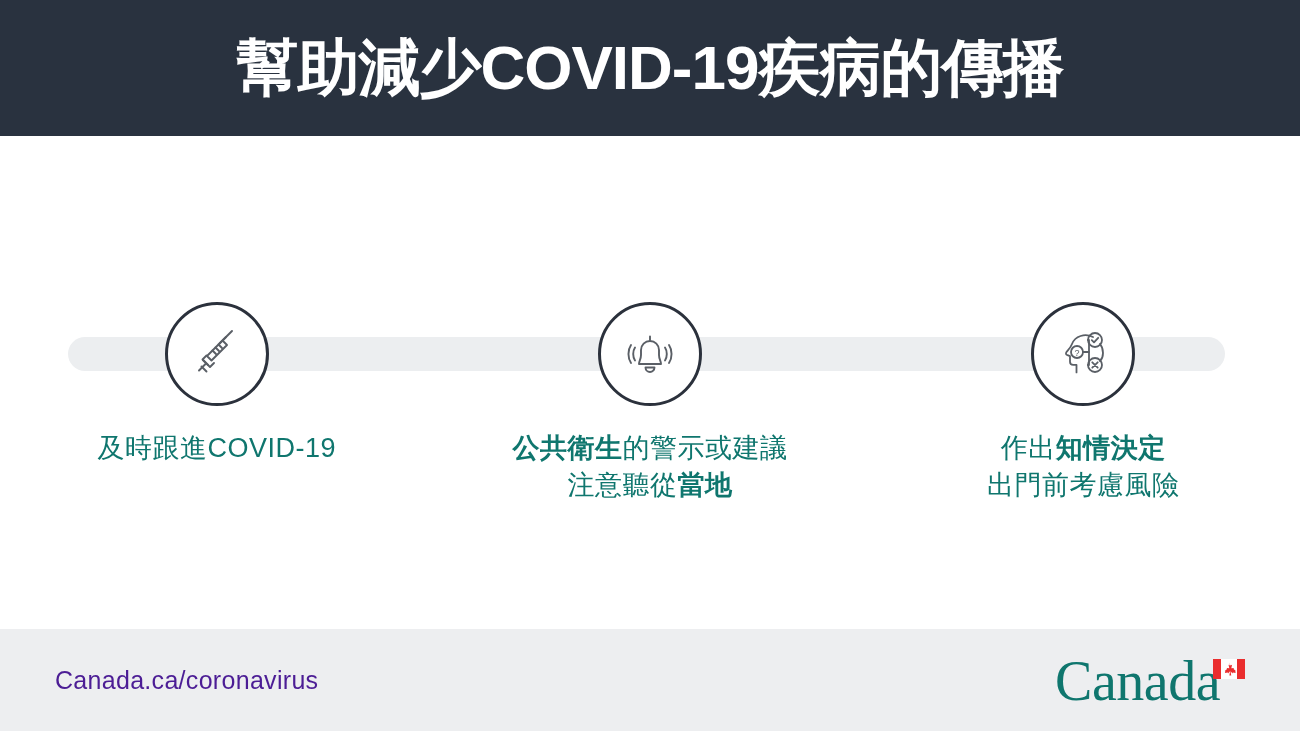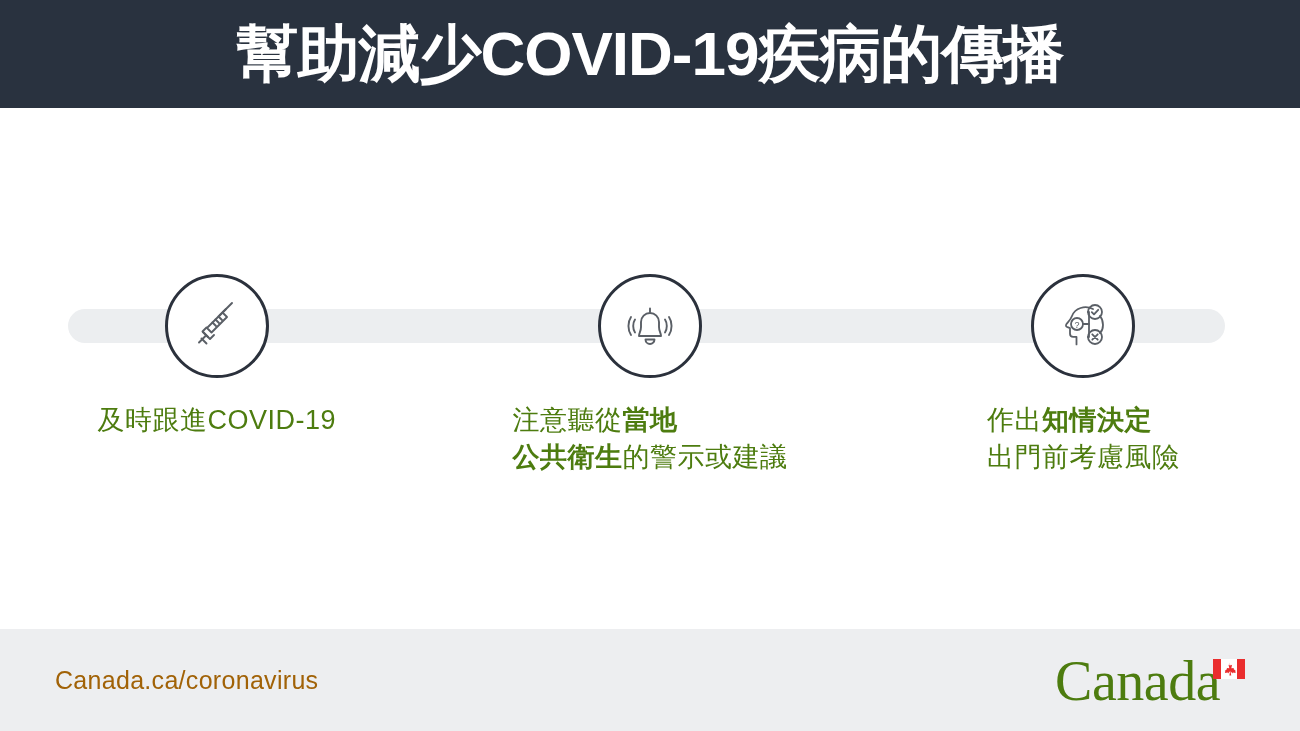--- a/index.html
+++ b/index.html
@@ -6,21 +6,21 @@
   html,body { width:1300px; height:731px; }
   body {
     font-family:"Liberation Sans","DejaVu Sans",sans-serif;
     background:#ffffff;
     overflow:hidden;
   }
   .poster { position:relative; width:1300px; height:731px; background:#fff; }
 
   
   .header {
-    height:108px; width:100%;
+    height:136px; width:100%;
     background:#29323f;
     display:flex; align-items:center; justify-content:center;
   }
   .header-title {
     color:#ffffff;
     font-size:62px;
     font-weight:700;
     letter-spacing:-1px;
     line-height:1;
     white-space:nowrap;
@@ -53,57 +53,57 @@
     background:#ffffff;
     border:3px solid #2b313c;
     display:flex; align-items:center; justify-content:center;
     position:relative;
     z-index:3;
   }
   .icon-circle svg { display:block; }
 
   .caption {
     margin-top:24px;
-    text-align:left;
+    text-align:center;
     font-size:27px;
     line-height:1.36;
-    color:#4d7c0f;
+    color:#0f766e;
     letter-spacing:0.5px;
   }
   .caption b { font-weight:700; }
   .caption .ln { display:block; white-space:nowrap; }
 
   
   .row1 .cards { top:166px; }
 
   
   .footer {
     position:absolute;
     left:0; bottom:0;
     width:100%; height:104px;
     background:#edeef0;
     border-top:2px solid #ffffff;
     display:flex; align-items:center; justify-content:space-between;
     padding:0 55px 0 55px;
   }
   .footer-url {
     font-size:25px;
-    color:#a16207;
+    color:#4c1d95;
     letter-spacing:0.3px;
   }
   .wordmark {
     display:flex; align-items:flex-start;
     position:relative;
     padding-top:4px;
   }
   .wordmark-text {
     font-family:"Liberation Serif","DejaVu Serif",serif;
     font-size:56px;
     line-height:0.95;
-    color:#4d7c0f;
+    color:#0f766e;
     letter-spacing:-0.5px;
   }
   .wordmark-flag {
     width:32px; height:20px;
     margin-left:-7px;
     margin-top:4px;
     position:relative;
     flex:0 0 auto;
   }
 </style>
@@ -152,22 +152,22 @@
                 <path d="M21 42 c0-3 2-4.5 2-9 v-5 a9 9 0 0 1 18 0 v5 c0 4.5 2 6 2 9 Z"></path>
                 <path d="M27.5 45.5 h9 a4.5 4.5 0 0 1-9 0 Z"></path>
                 <path d="M17 25.5 c-2.4 3.6-2.4 9.4 0 13"></path>
                 <path d="M13 23 c-3.4 5-3.4 13 0 18"></path>
                 <path d="M47 25.5 c2.4 3.6 2.4 9.4 0 13"></path>
                 <path d="M51 23 c3.4 5 3.4 13 0 18"></path>
               </svg>
             </span>
           </div>
           <div class="caption">
+              <span class="ln"><b>公共衛生</b><span>的警示或建議</span></span>
               <span class="ln"><span>注意聽從</span><b>當地</b></span>
-              <span class="ln"><b>公共衛生</b><span>的警示或建議</span></span>
             </div>
         </div>
 
         <div class="card">
           <div class="icon-circle">
             <span>
               <svg width="66" height="66" viewBox="0 0 66 66" fill="none" stroke="#5a5f66" stroke-width="1.8" stroke-linecap="round" stroke-linejoin="round">
                 <path d="M43 16 c-8-4-18-1-21 7 c-1.5 4-4 6-5.5 8 c-1 1.4-.6 2.6 1 3.2 l2.5 1 v5.5 c0 2 1.3 3.2 3.3 3.2 h3.2 v7.5"></path>
                 <circle cx="27" cy="31" r="6"></circle>
                 <text x="27" y="34.6" font-family="Liberation Sans, sans-serif" font-size="9" fill="#5a5f66" stroke="none" text-anchor="middle">?</text>

